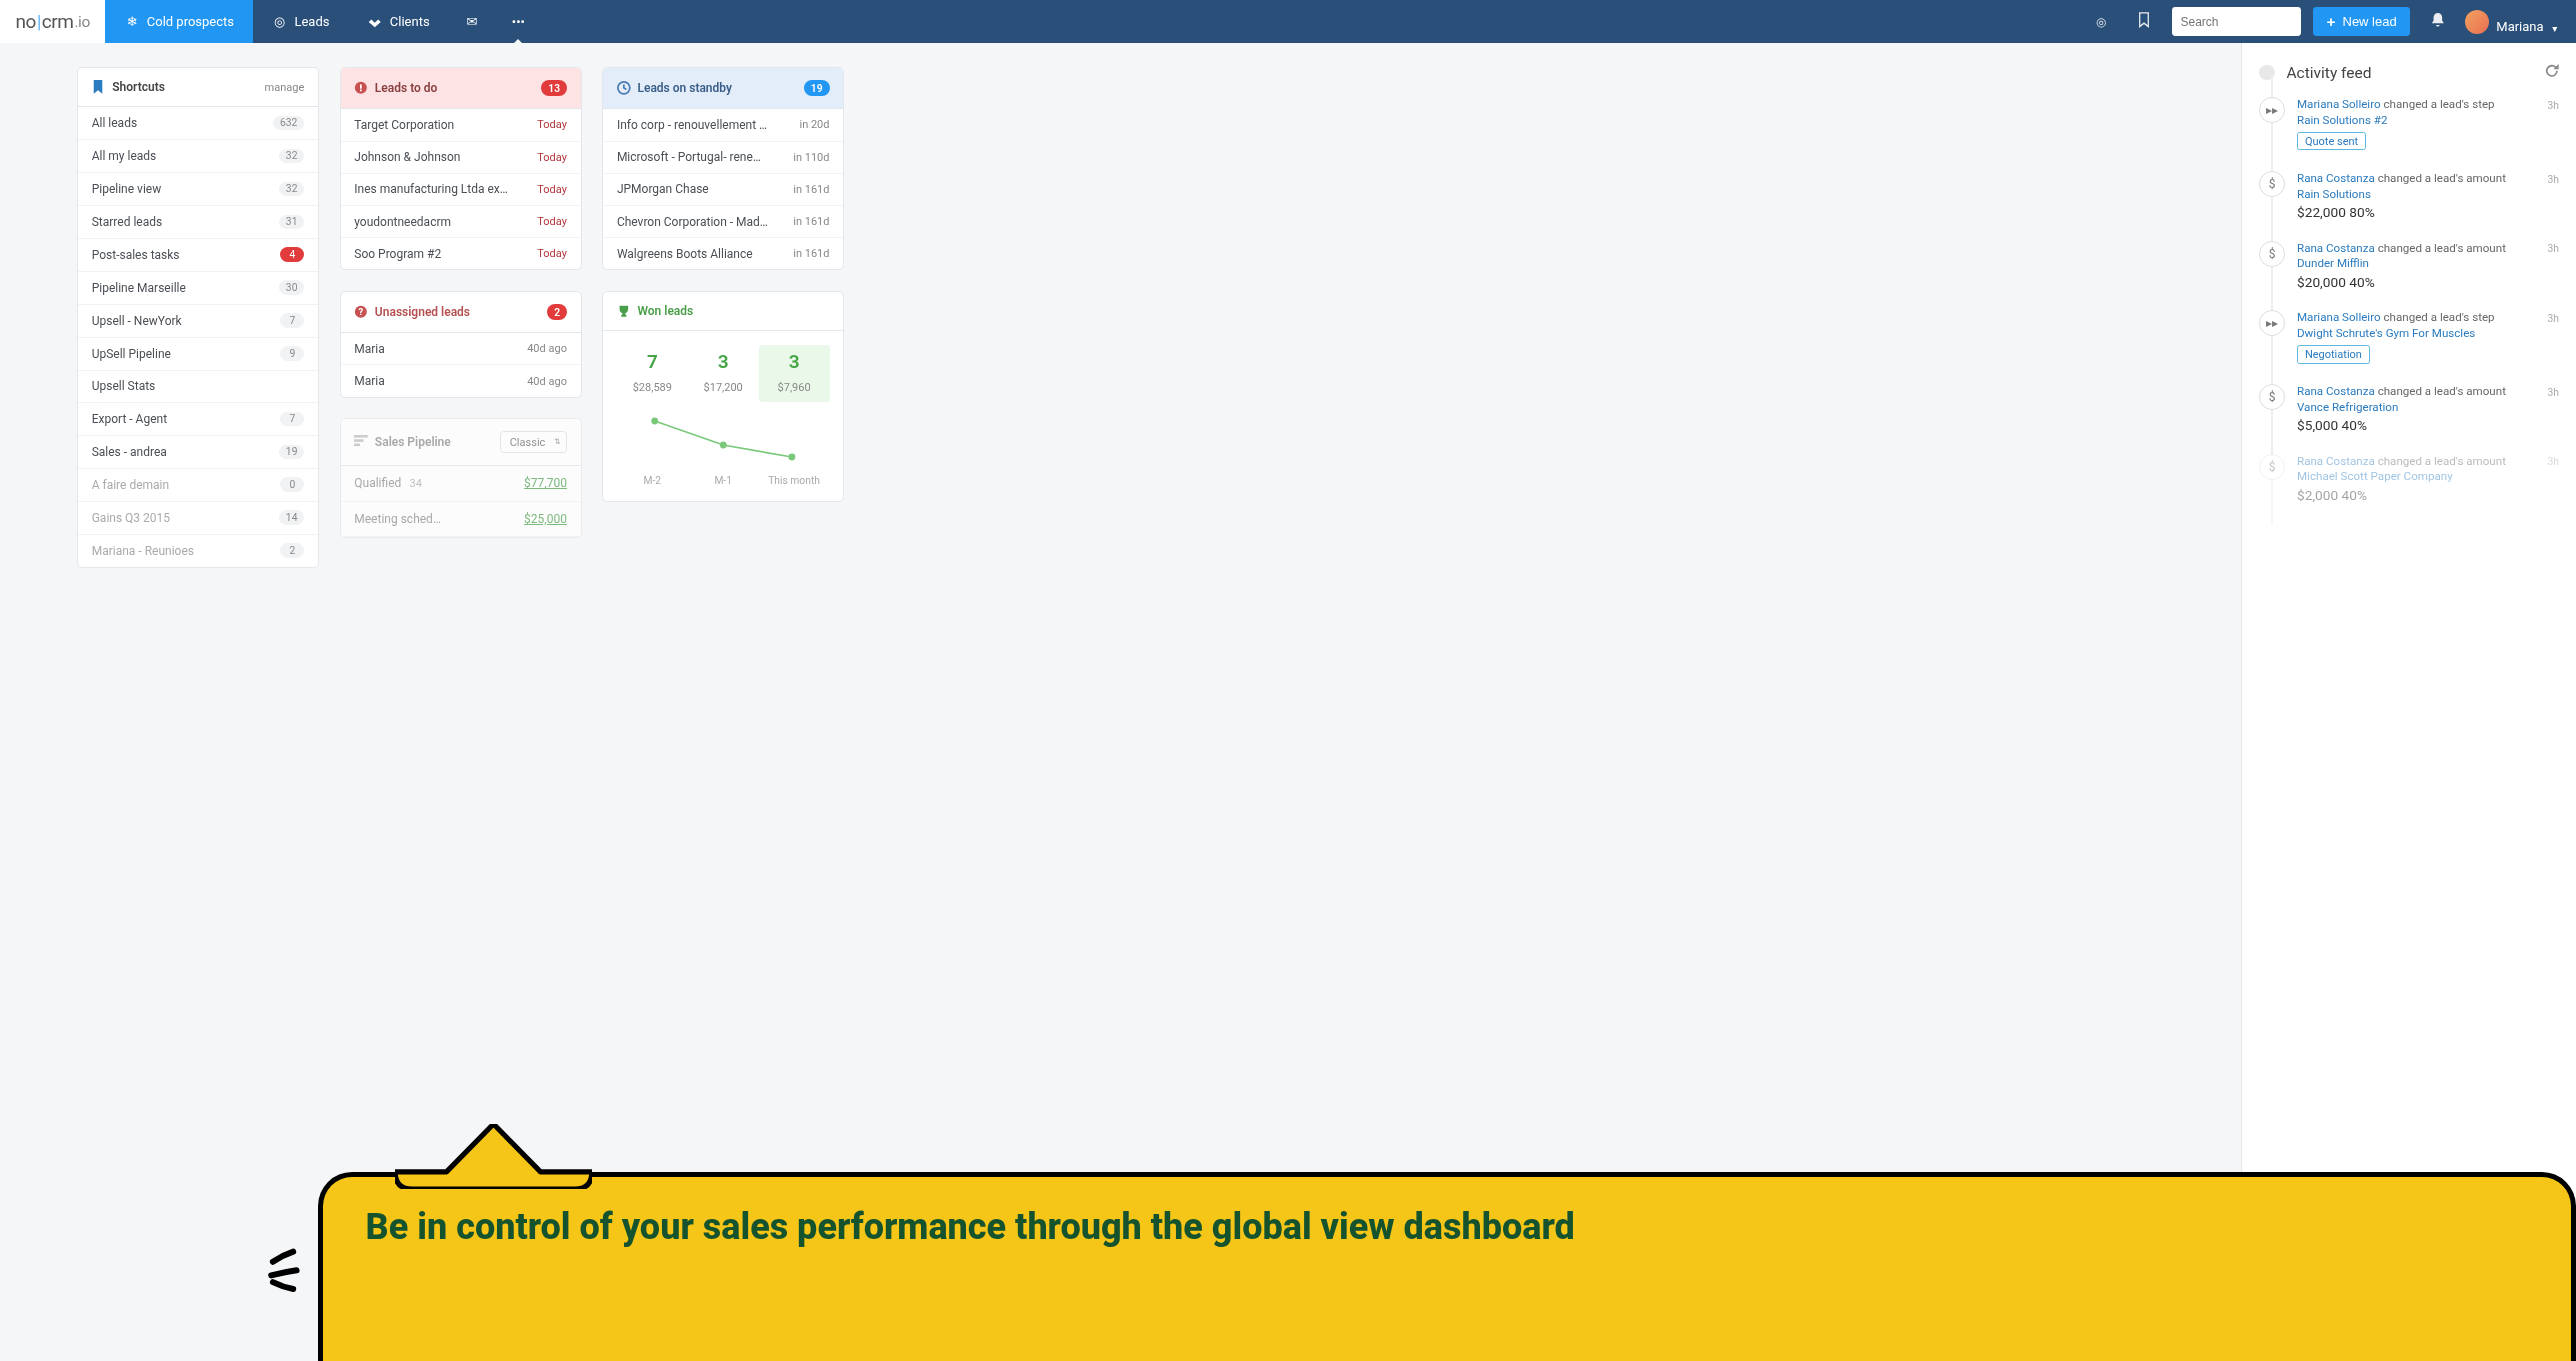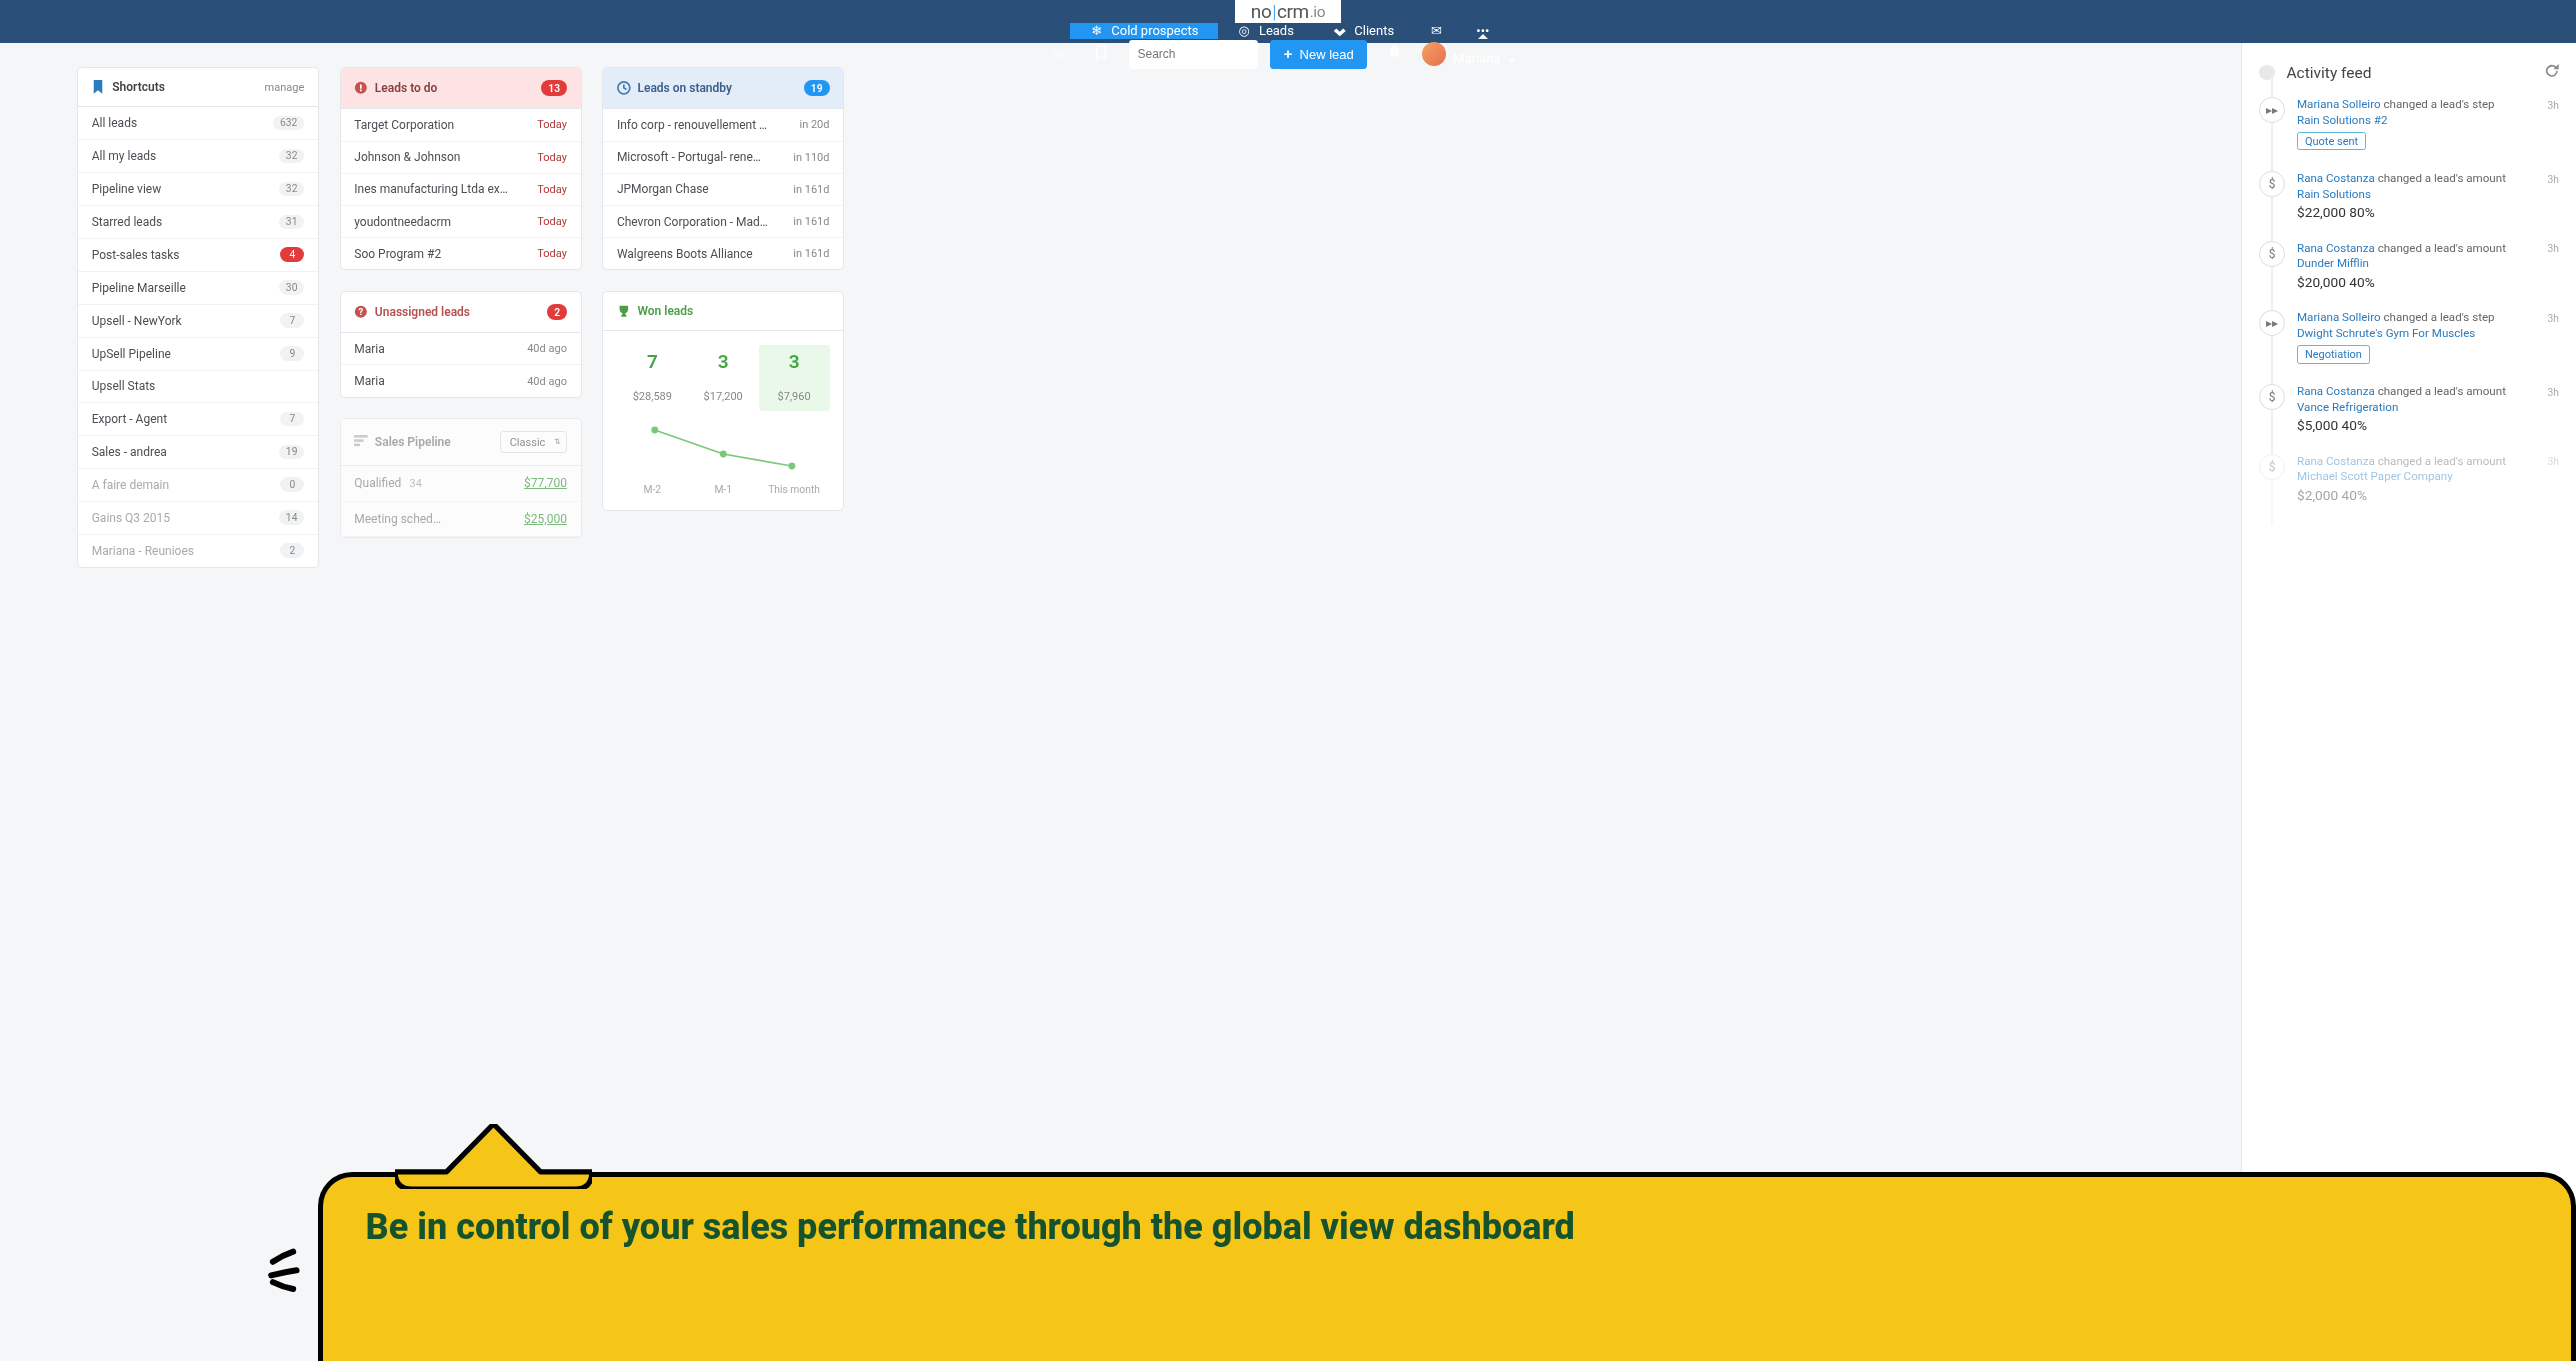--- a/index.html
+++ b/index.html
@@ -1,19 +1,19 @@
 <!DOCTYPE html>
 <html style="font-size:13.7px"><head>
 <meta charset="utf-8">
 <style>
 * { box-sizing: border-box; margin: 0; padding: 0; }
 body { font-family: -apple-system, BlinkMacSystemFont, "Segoe UI", Roboto, sans-serif; background: #f5f6f7; color: #333; font-size: 12px; }
 
 
-.topnav { height: 43px; background: #2a4f79; display: flex; align-items: center; color: #fff; flex-direction: column; }
+.topnav { height: 43px; background: #2a4f79; display: flex; align-items: center; color: #fff; }
 .logo { padding: 0 15.5px; font-size: 19px; font-weight: 400; color: #555; background: #fff; height: 43px; display: flex; align-items: center; letter-spacing: -0.4px; }
 .logo .sep { color: #2196f3; font-weight: 300; margin: 0 0.9px; }
 .navtabs { display: flex; height: 43px; }
 .navtab { display: flex; align-items: center; padding: 0 19px; color: #fff; font-size: 13px; gap: 6.9px; position: relative; cursor: pointer; }
 .navtab.active { background: #2196f3; }
 .navtab.leads { background: #2a4f79; }
 .navicon { width: 15.5px; height: 15.5px; display: inline-flex; align-items: center; justify-content: center; }
 .nav-spacer { flex: 1; }
 .navright { display: flex; align-items: center; gap: 12px; padding-right: 17px; }
 .navbtn { width: 31px; height: 31px; display: flex; align-items: center; justify-content: center; cursor: pointer; color: #fff; opacity: 0.9; }
@@ -53,21 +53,21 @@
 .row-right.gray { color: #888; }
 
 .cardicon { width: 13.7px; height: 13.7px; display: inline-flex; }
 
 
 .won-body { padding: 13.7px; }
 .won-cols { display: flex; text-align: center; }
 .won-col { flex: 1; padding: 5.2px 0 8.6px; }
 .won-col.hl { background: #eaf8ea; border-radius: 3.4px; }
 .won-n { font-size: 19px; font-weight: 600; color: #44a544; }
-.won-amt { font-size: 11px; color: #888; margin-top: 17px; }
+.won-amt { font-size: 11px; color: #888; margin-top: 8px; }
 .sparkline { height: 60px; position: relative; margin-top: 6.9px; }
 .won-labels { display: flex; text-align: center; margin-top: 5.2px; }
 .won-labels div { flex: 1; font-size: 10.3px; color: #aaa; }
 
 
 .pipe-header { padding: 12px 13.7px; display: flex; justify-content: space-between; border-bottom: 0.9px solid #e3e6ea; }
 .pipe-select { border: 0.9px solid #ddd; border-radius: 3.4px; padding: 3.4px 20.6px 3.4px 8.6px; font-size: 11px; color: #666; position: relative; cursor: pointer; }
 .pipe-row { padding: 10.3px 13.7px; display: flex; align-items: center; justify-content: space-between; border-bottom: 0.9px solid #f0f2f4; }
 .pipe-n { color: #aaa; font-size: 11px; margin-left: 5.2px; }
 .pipe-amt { color: #4aa04a; font-size: 12px; text-decoration: underline; }

